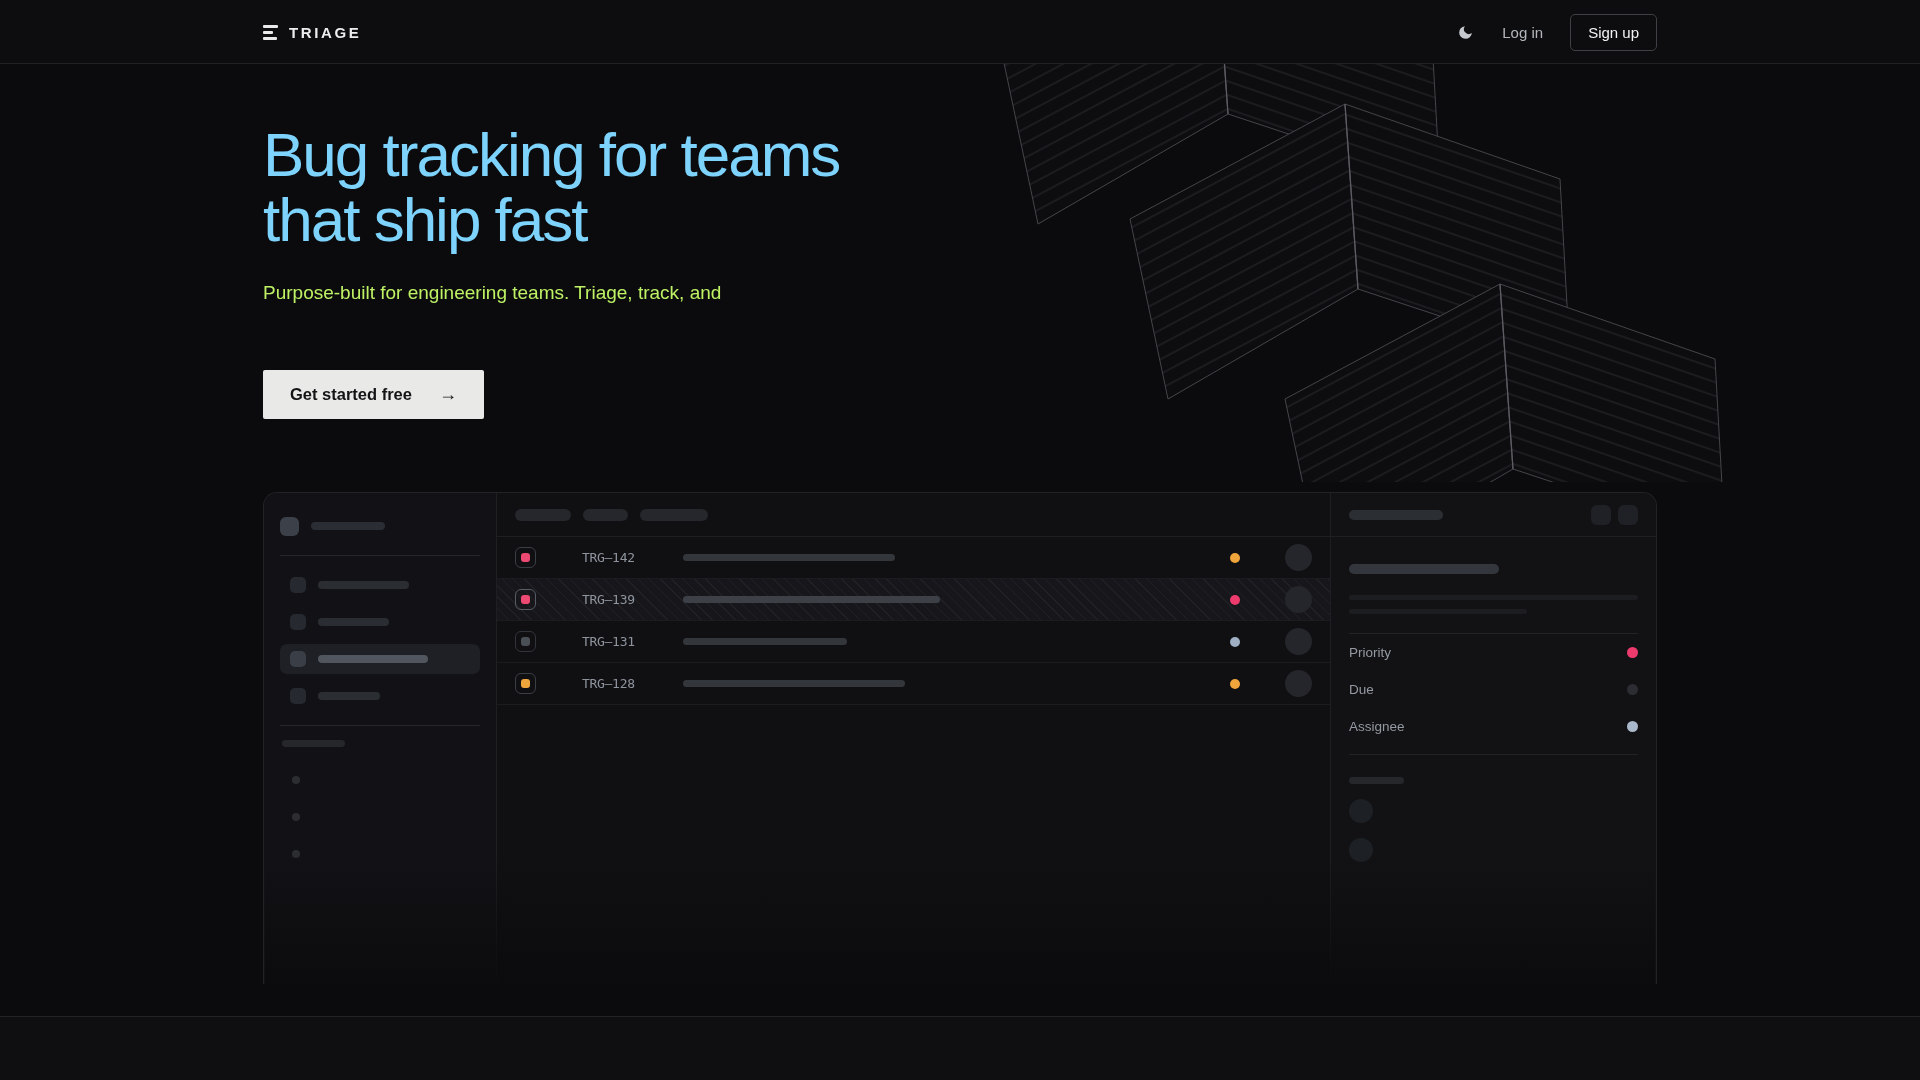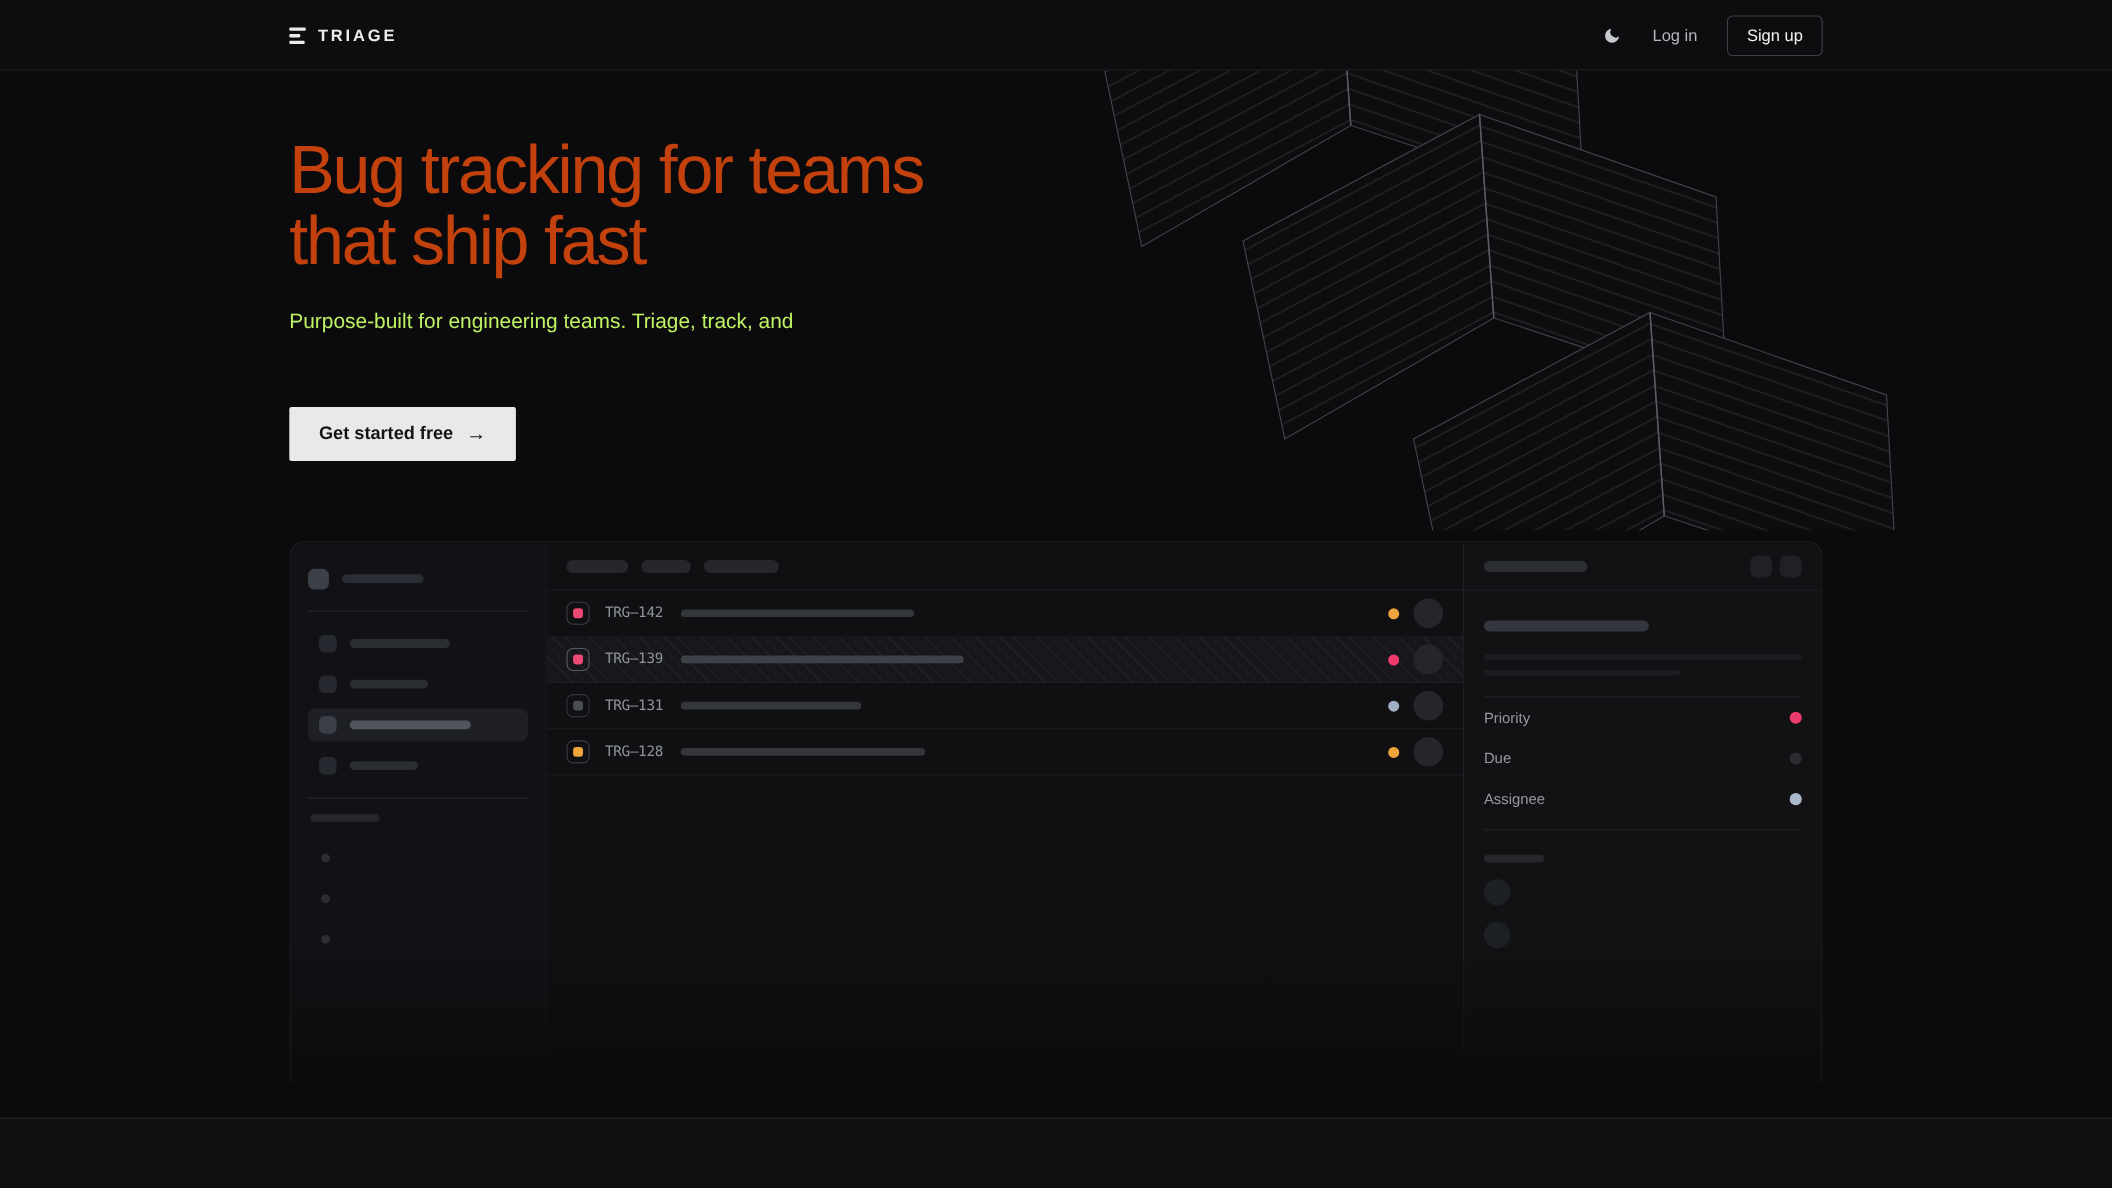--- a/index.html
+++ b/index.html
@@ -33,27 +33,27 @@
   .signup {
     font-size:15px; color:#f3f3f4; background:transparent;
     border:1px solid #3f4045; border-radius:5px;
     padding:9px 17px; cursor:pointer; font-family:inherit;
   }
 
   
   .hero { position:relative; z-index:2; padding-top:58px; }
   h1 {
     font-size:62px; line-height:65px; font-weight:500;
-    letter-spacing:-2px; color:#c2410c;
+    letter-spacing:-2px; color:#7dd3fc;
   }
   h1 span { display:block; }
   .subtitle { margin-top:26px; font-size:19px; line-height:30px; color:#bef264; }
   .subtitle span { display:block; }
   .cta {
-    margin-top:62px; display:inline-flex; align-items:center; gap:12px;
+    margin-top:62px; display:inline-flex; align-items:center; gap:27px;
     background:#e9e9e7; color:#141417; border:none; border-radius:2px;
     height:49px; padding:0 27px; font-family:inherit;
     font-size:16.5px; font-weight:700; cursor:pointer;
   }
   .cta .arr { font-size:18px; font-weight:400; }
 
   
   .deco {
     position:absolute; left:985px; top:64px; width:805px; height:418px;
     z-index:1; pointer-events:none;
@@ -82,21 +82,21 @@
   .m-nav-item .bar { height:8px; border-radius:4px; background:#2a2d32; }
   .m-nav-item.active { background:#1e2025; }
   .m-nav-item.active .sq { background:#3a3f47; }
   .m-nav-item.active .bar { background:#51565e; }
   .m-section-bar { width:63px; height:7px; border-radius:4px; background:#25272b; margin:8px 0 0 2px; }
   .m-dot { width:8px; height:8px; border-radius:50%; background:#2b2d31; margin:29px 0 0 12px; }
 
   .m-list-head { height:44px; display:flex; align-items:center; gap:12px; padding:0 18px; border-bottom:1px solid #1f1f23; }
   .pill { height:12px; border-radius:6px; background:#25272c; }
 
-  .irow { height:42px; display:flex; align-items:center; padding:0 18px; border-bottom:1px solid #1c1c20; }
+  .irow { height:42px; display:flex; align-items:center; padding:0 18px; border-bottom:1px solid #1c1c20;gap:32px; }
   .irow.sel {
     background-color:#17171b;
     background-image:repeating-linear-gradient(45deg, rgba(255,255,255,0.045) 0px, rgba(255,255,255,0.045) 1px, transparent 1px, transparent 8px);
   }
   .ic { width:21px; height:21px; border-radius:6px; border:1.5px solid #3a3e45; display:flex; align-items:center; justify-content:center; flex:none; }
   .irow.sel .ic { border-color:#565b65; }
   .irow.dim .ic { border-color:#31343a; }
   .icdot { width:9px; height:9px; border-radius:3px; }
   .iid { margin-left:14px; font-family:"DejaVu Sans Mono", monospace; font-size:13px; letter-spacing:-0.3px; color:#8e949d; }
   .ibar { margin-left:16px; height:7px; border-radius:4px; background:#33363b; }

